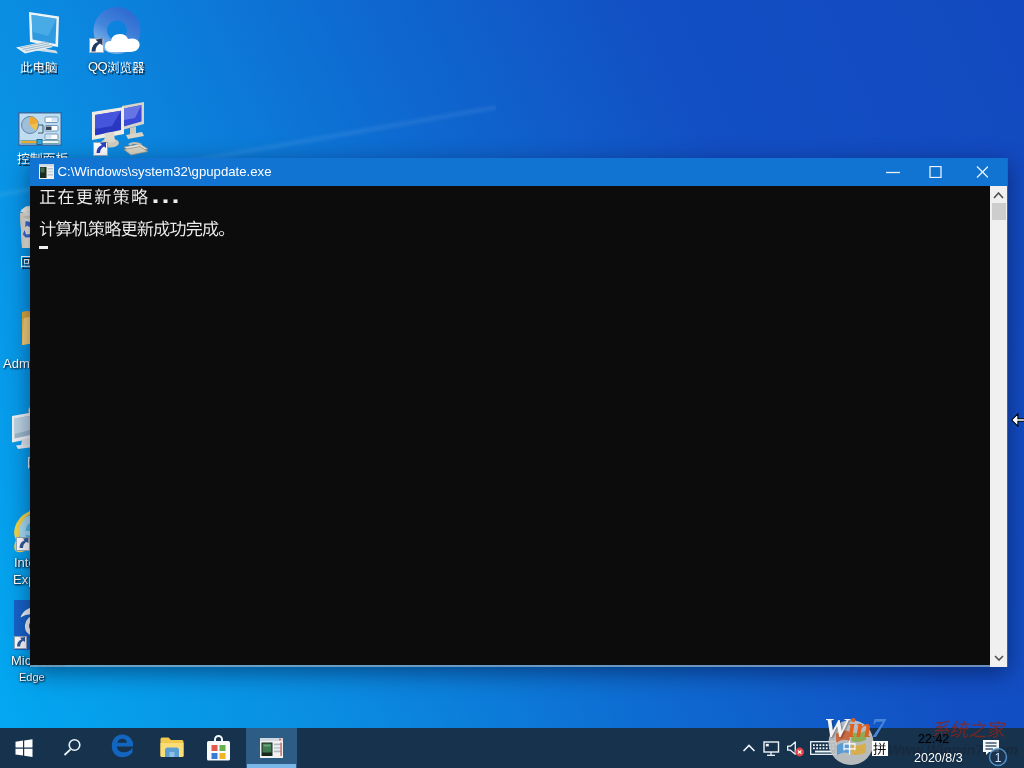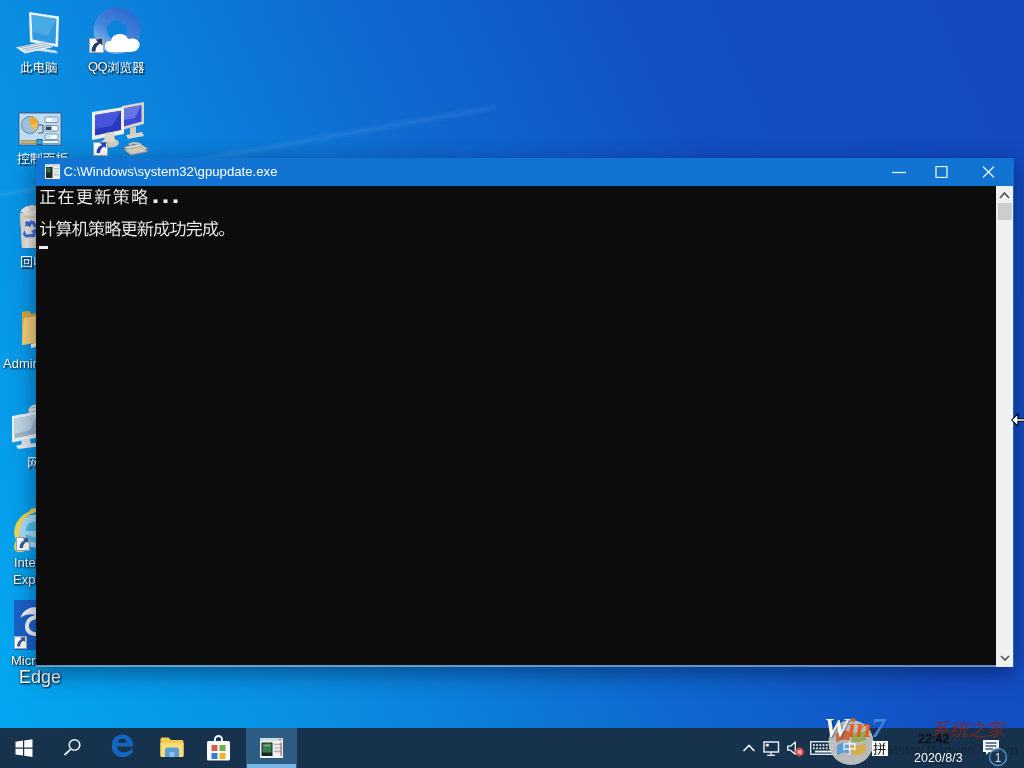--- a/index.html
+++ b/index.html
@@ -178,22 +178,22 @@
 </svg>
 <div class="lbl" style="left:14px;top:556px;font-size:13px">Internet</div>
 <div class="lbl" style="left:13px;top:573px;font-size:13px">Explorer</div>
 <svg class="abs" style="left:14px;top:600px" width="26" height="52" viewBox="0 0 26 52">
 <rect x="0" y="0" width="26" height="50" fill="#1862c8"></rect>
 <path d="M26 8.5 a14.5 14.5 0 0 0 -19.5 9 q7.5-5 15-2.5 q-9.5 1.5-10.5 10 q-0.8 8 7 10.5 q4.5 1.3 8 0 l0-4 q-6 2-9.5-1.5 q-3-3.5-0.5-7.5 q2.5-4 10.5-3.5 Z" fill="#f4f6f8"></path>
 <rect x="0.5" y="36.5" width="12" height="12" fill="#fff" stroke="#9ab"></rect>
 <path d="M3 46.5 q0-5.5 4.5-7 l-1.5-1.8 5-.7 0 5 -1.8-1.3 q-3 1.8-3 5.8 Z" fill="#345a9a"></path>
 </svg>
 <div class="lbl" style="left:11px;top:654px;font-size:13px">Microsoft</div>
-<div class="lbl" style="left:19px;top:671px;font-size:18px">Edge</div>
-<div class="abs" style="left:36px;top:158px;width:978px;height:509px;box-shadow:0 6px 22px rgba(0,0,30,.45)">
+<div class="lbl" style="left:19px;top:671px;font-size:11px">Edge</div>
+<div class="abs" style="left:30px;top:158px;width:978px;height:509px;box-shadow:0 6px 22px rgba(0,0,30,.45)">
 <div class="abs" style="left:0;top:0;width:978px;height:28px;background:#1174d2"></div>
 <svg class="abs" style="left:9px;top:6px" width="15" height="15" viewBox="0 0 15 15">
 <rect x="0" y="0" width="15" height="15" fill="#f0f0f0"></rect>
 <rect x="0" y="0" width="15" height="2.5" fill="#cdd8e2"></rect>
 <rect x="1" y="3" width="6.5" height="11" fill="#1a2a1e"></rect>
 <rect x="1.5" y="3.5" width="4" height="5" fill="#3a6a4a"></rect>
 <rect x="8.5" y="4" width="5.5" height="1.5" fill="#b8c4cc"></rect>
 <rect x="8.5" y="7" width="5.5" height="1.5" fill="#c8d2d8"></rect>
 <rect x="8.5" y="10" width="5.5" height="1.5" fill="#b8c4cc"></rect>
 </svg>

